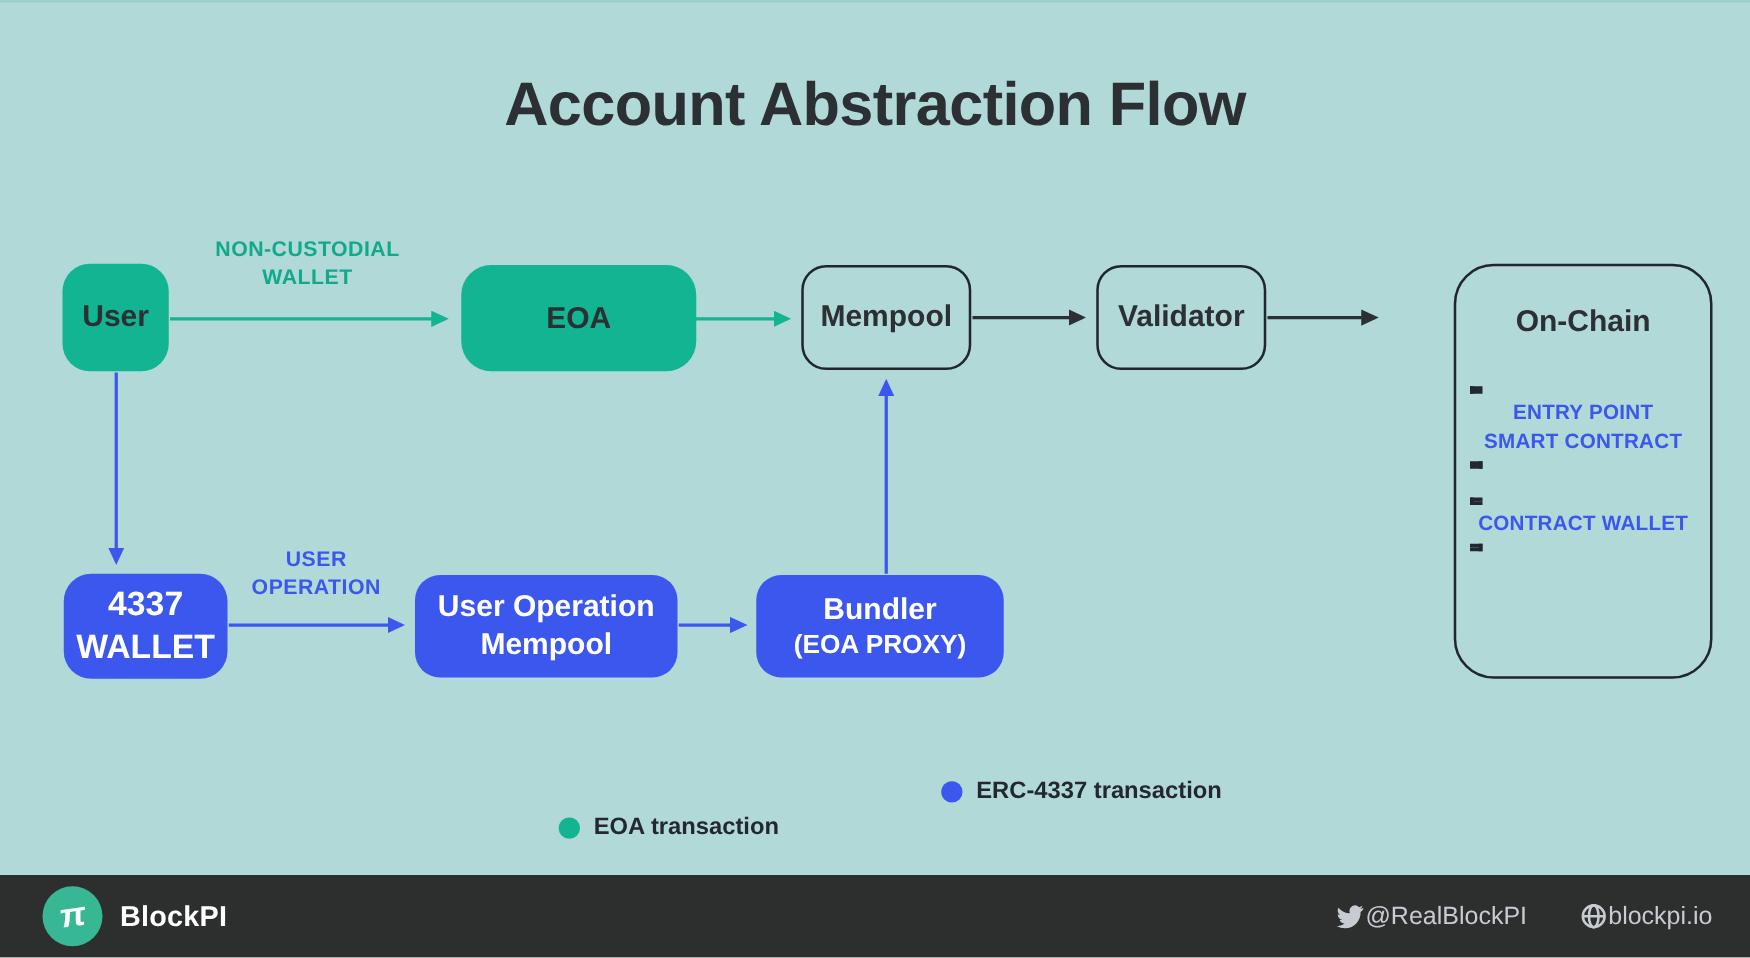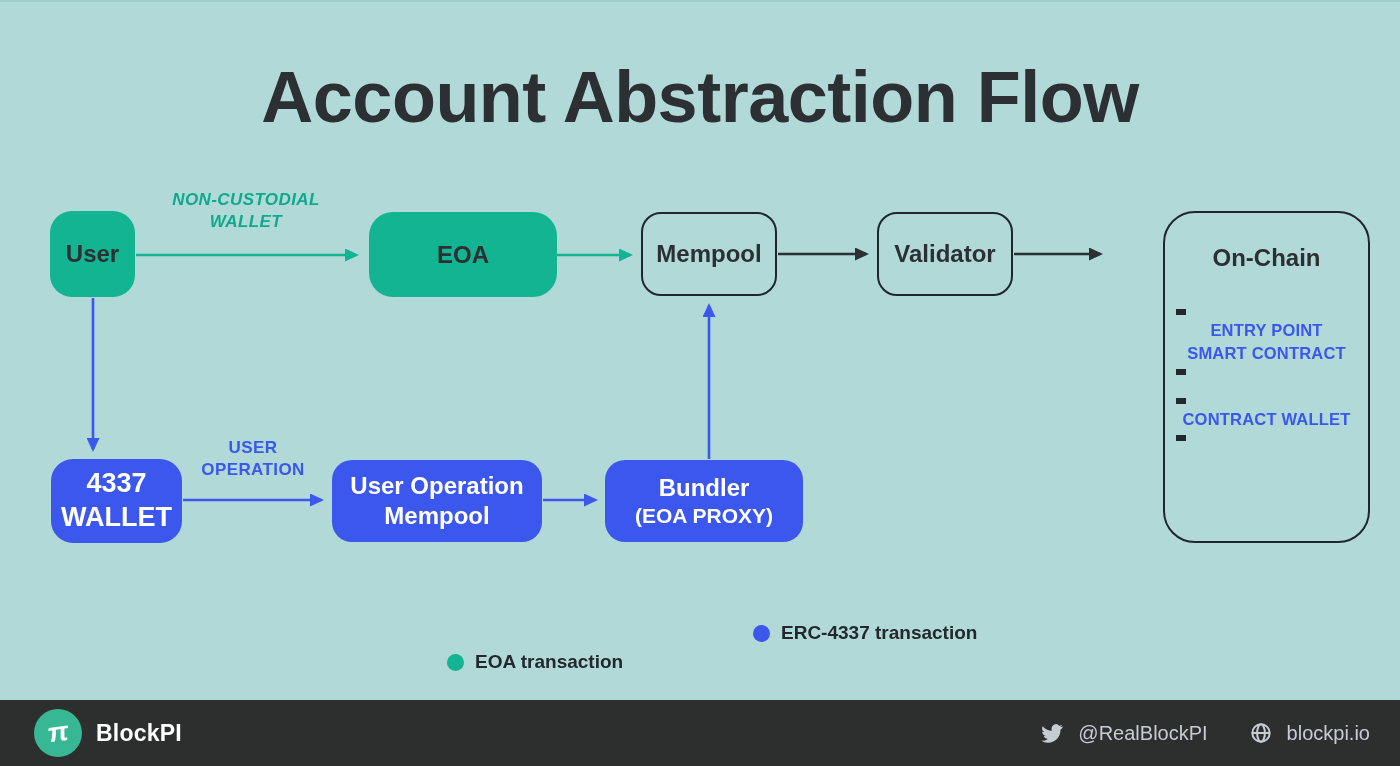--- a/index.html
+++ b/index.html
@@ -15,21 +15,21 @@
     --logo-green:#38b795;
     --white:#ffffff;
   }
   *{margin:0;padding:0;box-sizing:border-box;}
   html,body{width:1400px;height:766px;}
   body{font-family:"Liberation Sans","DejaVu Sans",sans-serif;}
   .canvas{position:relative;width:1400px;height:766px;background:var(--bg);overflow:hidden;}
   .top-edge{position:absolute;top:0;left:0;right:0;height:2px;background:#9ccfcc;}
 
   .title{position:absolute;top:56px;left:0;width:100%;text-align:center;
-    font-size:72px;font-weight:800;letter-spacing:-0.5px;color:var(--ink);}
+    font-size:49px;font-weight:800;letter-spacing:-0.5px;color:var(--ink);}
 
   .arrows{position:absolute;top:0;left:0;pointer-events:none;}
   .ln-green{stroke:var(--green);stroke-width:2.6;}
   .ln-blue{stroke:var(--blue);stroke-width:2.6;}
   .ln-dark{stroke:var(--ink);stroke-width:2.6;}
   .mk-green{fill:var(--green);}
   .mk-blue{fill:var(--blue);}
   .mk-dark{fill:var(--ink);}
 
   .box{position:absolute;display:flex;flex-direction:column;align-items:center;
@@ -54,41 +54,41 @@
   .bi-1{top:96px;}
   .bi-2{top:185px;}
   .bk{width:10px;border:3px solid var(--bracket);}
   .bk.l{border-right:none;}
   .bk.r{border-left:none;}
   .bracket-text{flex:1;padding:4px 1px;text-align:center;color:var(--blue);
     font-size:16.5px;font-weight:700;letter-spacing:0.2px;line-height:1.38;}
 
   .edge-label{position:absolute;text-align:center;font-weight:700;font-size:17px;
     letter-spacing:0.4px;line-height:1.32;}
-  .el-noncustodial{left:140px;top:189px;width:212px;color:var(--green-text);font-style:italic;}
+  .el-noncustodial{left:140px;top:189px;width:212px;color:var(--green-text);}
   .el-userop{left:178px;top:437px;width:150px;color:var(--blue);}
 
   .legend-row{position:absolute;top:622px;display:flex;align-items:center;gap:11px;}
   .lg-1{left:447px;margin-top:29px;}
   .lg-2{left:753px;}
   .dot{width:17px;height:17px;border-radius:50%;}
   .dot-green{background:var(--green);}
   .dot-blue{background:var(--blue);}
   .legend-label{font-size:19px;font-weight:600;color:#23282e;}
 
   .footer{position:absolute;left:0;bottom:0;width:100%;height:66px;background:var(--footer-bg);
     display:flex;align-items:center;padding:0 30px 0 34px;}
   .brand{display:flex;align-items:center;gap:14px;}
   .logo-circle{width:48px;height:48px;border-radius:50%;background:var(--logo-green);
     display:flex;align-items:center;justify-content:center;}
   .logo-glyph{color:var(--white);font-size:27px;font-weight:700;
     transform:skewY(-8deg) translateY(-1px);display:inline-block;}
   .brand-name{color:var(--white);font-size:23px;font-weight:700;letter-spacing:0.2px;}
   .footer-right{margin-left:auto;display:flex;align-items:center;gap:42px;}
-  .f-item{display:flex;align-items:center;gap:15px;color:var(--footer-muted);
+  .f-item{display:flex;align-items:center;gap:1px;color:var(--footer-muted);
     font-size:20px;font-weight:500;}
   .f-icon{display:inline-flex;}
 </style>
 </head>
 <body>
 
 <div class="canvas">
   <div class="top-edge"></div>
 
   <h1 class="title">Account Abstraction Flow</h1>

